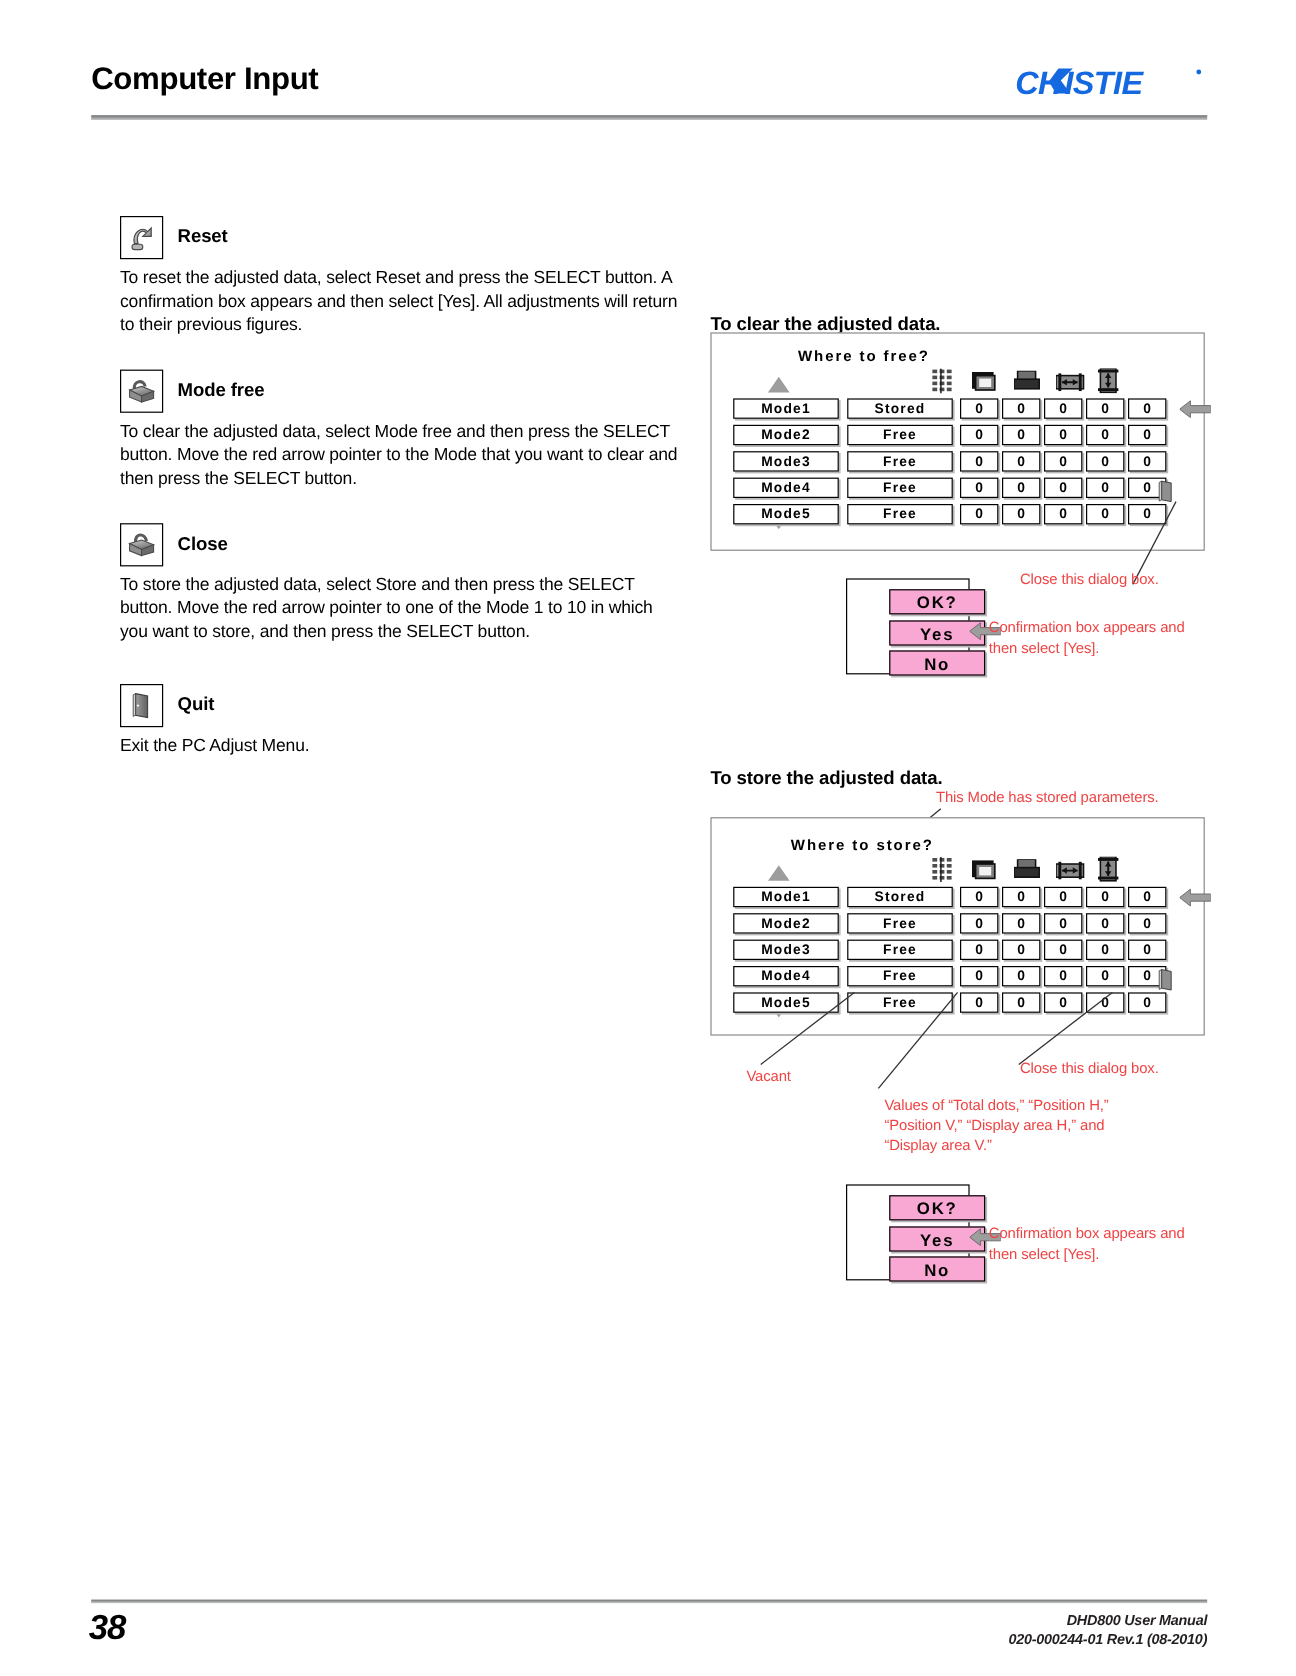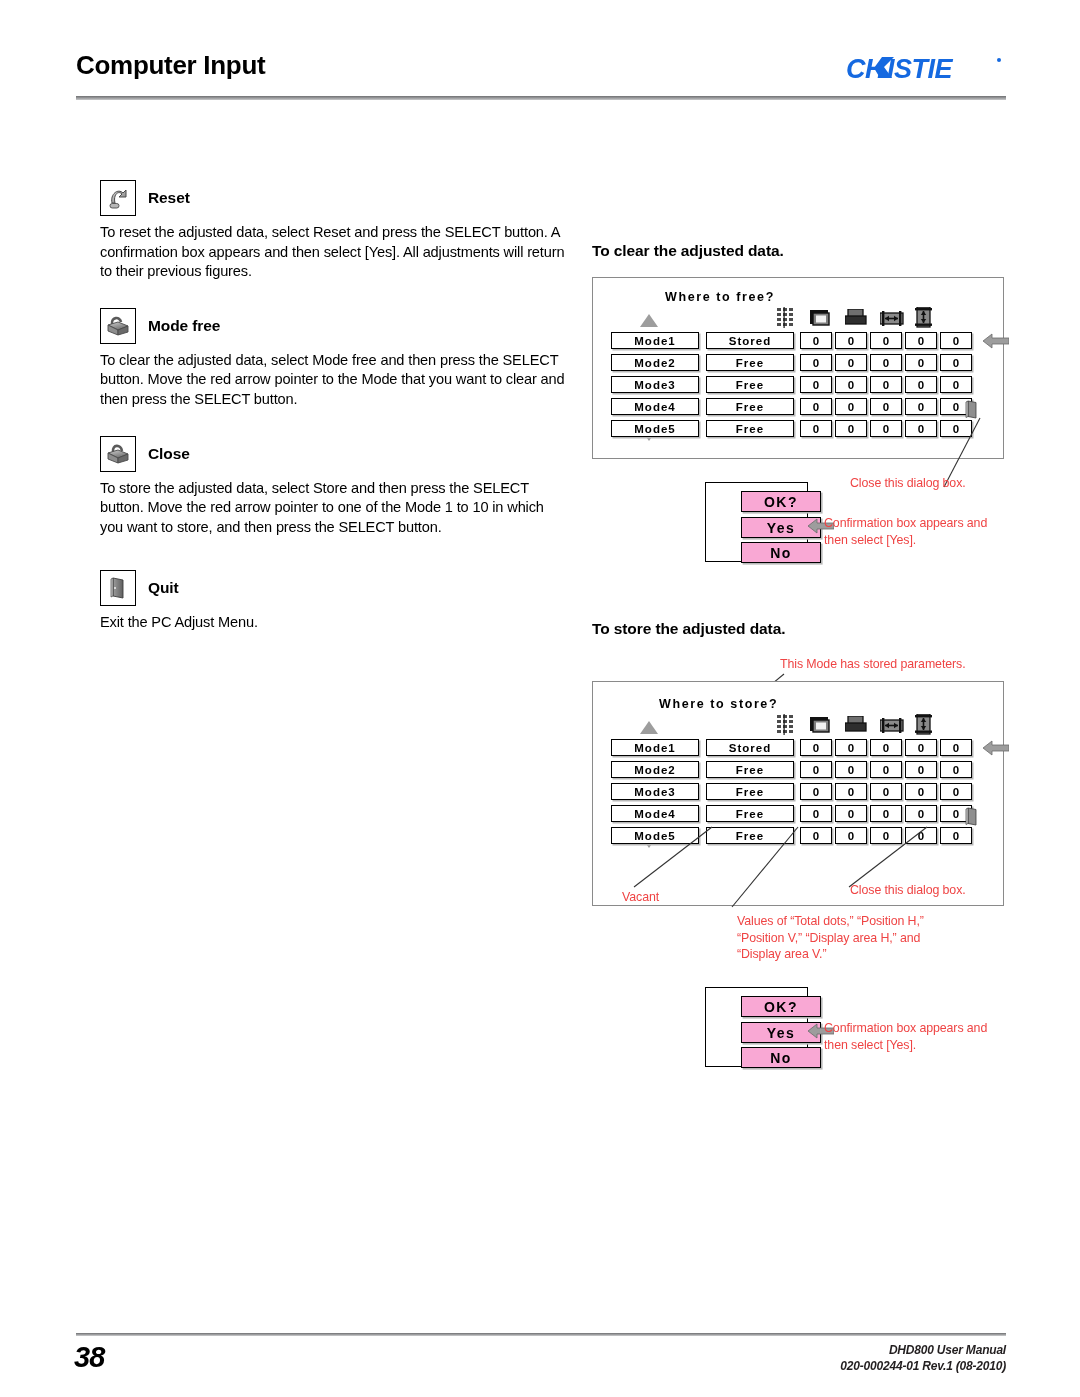--- a/index.html
+++ b/index.html
@@ -51,21 +51,21 @@
   .icon-box svg{display:block;}
   .item-title{font-size:15.5px;font-weight:bold;color:#000;letter-spacing:-0.1px;}
   .para{
     font-size:14.6px;line-height:19.6px;color:#000000;margin:7px 0 0 0;
     letter-spacing:-0.15px;
   }
   .gap-a{height:26px;}
   .gap-b{height:26px;}
   .gap-c{height:33px;}
   .sec-title{
-    font-size:15.5px;font-weight:bold;color:#000;letter-spacing:-0.1px;
+    font-size:15.5px;font-weight:bold;color:#000;letter-spacing:-0.1px;margin-top:20px;
   }
 
   
   .osd{
     position:absolute;border:1.3px solid #8a8a8a;background:#fff;
     box-sizing:border-box;
   }
   .osd-caption{
     position:absolute;font-size:12.5px;font-weight:bold;color:#000;
     letter-spacing:1.6px;font-family:"Liberation Sans",sans-serif;
@@ -352,21 +352,21 @@
   <div class="note" style="left:824px;top:515px;width:180px;">Confirmation box appears and then select [Yes].</div>
 
   <div class="sec-title" style="position:absolute;left:592px;top:620px;">To store the adjusted data.</div>
 
   <div class="note" style="left:780px;top:656px;width:230px;">This Mode has stored parameters.</div>
 
   <svg style="position:absolute;left:700px;top:672px;width:100px;height:70px;">
     <line x1="4" y1="68" x2="84" y2="2" stroke="#333" stroke-width="1.1"></line>
   </svg>
 
-  <div class="osd" style="left:592px;top:681px;width:412px;height:225px;text-align:center;">
+  <div class="osd" style="left:592px;top:681px;width:412px;height:182px;text-align:center;">
 
     <div class="osd-caption" style="left:66px;top:15px;">Where to store?</div>
 
     <div class="tri tri-up" style="left:47px;top:39px;"></div>
     <div class="tri tri-down" style="left:47px;top:153px;"></div>
 
     <div class="hdricon" style="left:182px;top:32px;">
       <svg width="20" height="21" viewBox="0 0 20 21">
         <g fill="#4d4d4d">
           <rect x="2" y="1" width="4" height="3"></rect>

